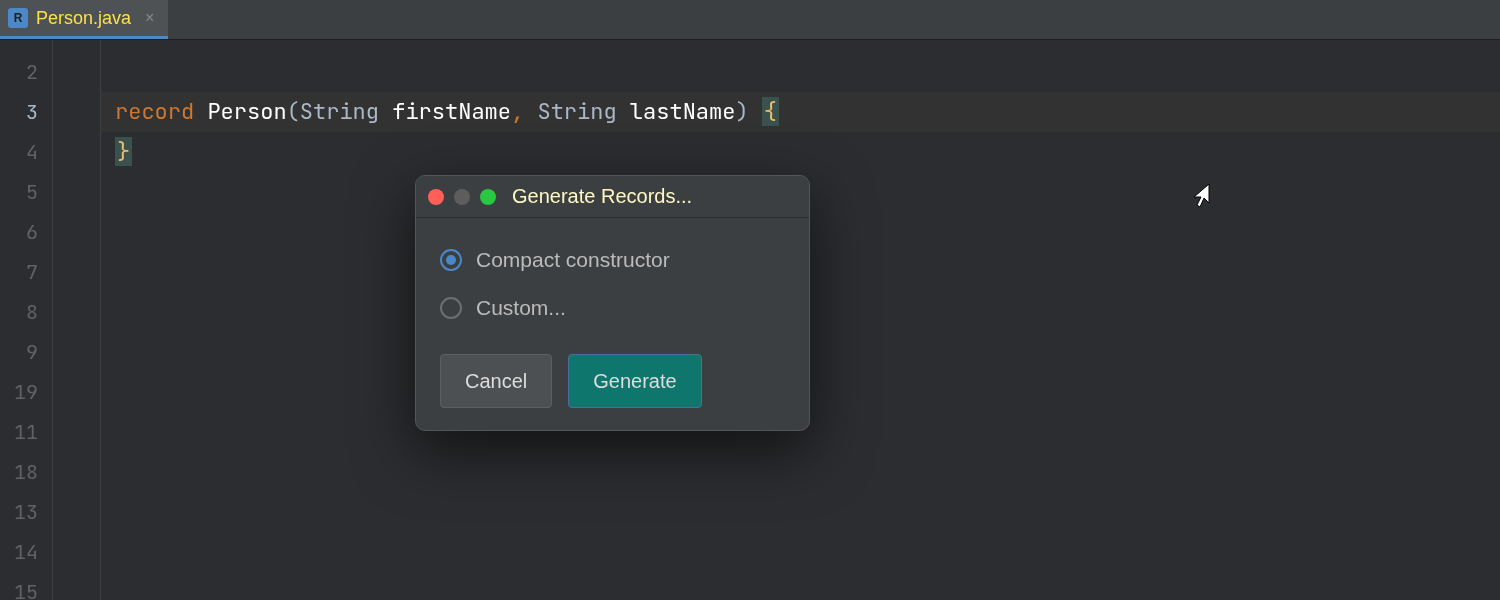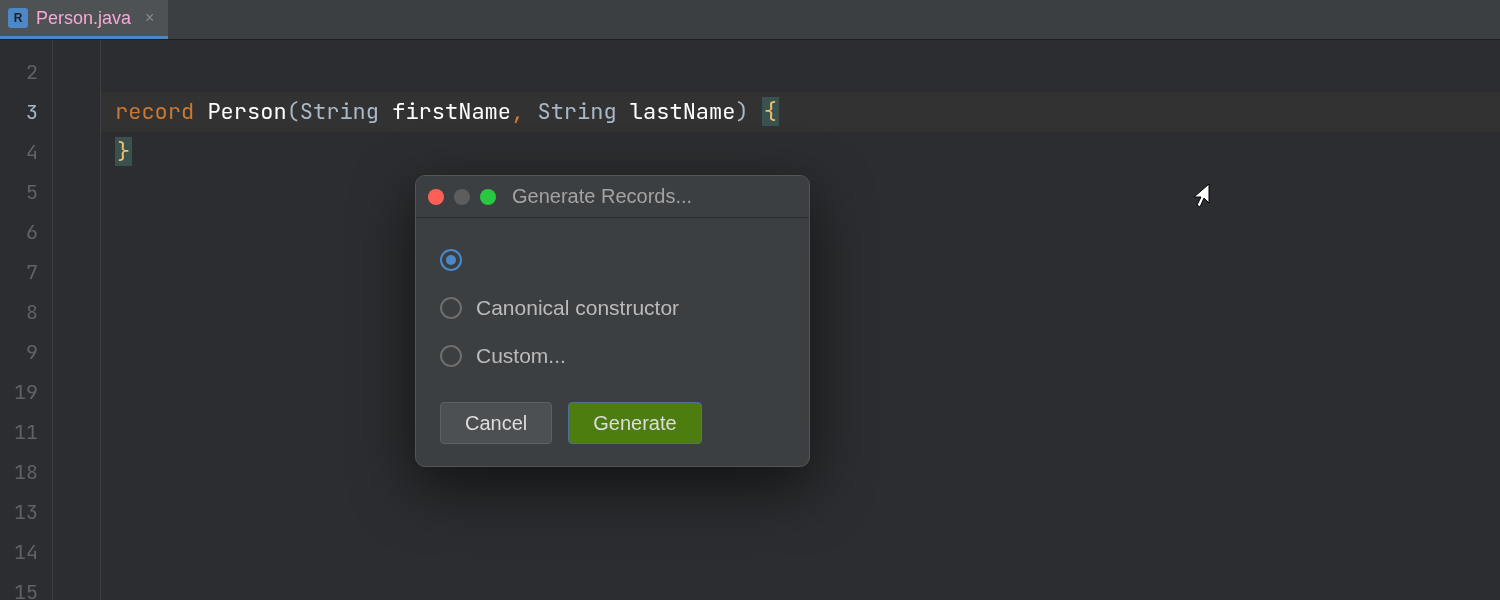--- a/index.html
+++ b/index.html
@@ -32,21 +32,21 @@
       height: 20px;
       background: #4a88c7;
       border-radius: 3px;
       display: flex;
       align-items: center;
       justify-content: center;
       font-size: 12px;
       font-weight: bold;
       color: #1e1f22;
     }
-    .tab-label { color: #f9a8d4; font-size: 18px; }
+    .tab-label { color: #fde047; font-size: 18px; }
     .close-x { color: #888; font-size: 16px; margin-left:6px; }
     .editor-area {
       display: flex;
       height: calc(100% - 40px);
     }
     .gutter {
       width: 52px;
       background: #2b2d30;
       padding-top: 12px;
       text-align: right;
@@ -111,21 +111,21 @@
       padding: 0 12px;
       gap: 10px;
       background: #3c3f41;
       border-bottom: 1px solid #2b2d30;
     }
     .traffic { display:flex; gap:10px; }
     .traffic-dot { width:16px; height:16px; border-radius:50%; }
     .dot-close { background:#ff5f57; }
     .dot-min   { background:#5d5d5d; }
     .dot-max   { background:#28c840; }
-    .title-text { color:#a3a3a3; font-size:20px; margin-left:6px; }
+    .title-text { color:#fef9c3; font-size:20px; margin-left:6px; }
     .dialog-body { padding: 18px 24px 4px 24px; }
     .radio-row {
       display:flex;
       align-items:center;
       gap:14px;
       height:48px;
       font-size:21px;
       color:#bbbbbb;
       cursor:pointer;
     }
@@ -142,30 +142,30 @@
       display:none;
     }
     .radio-row.selected .radio-inner { display:block; }
     .button-row {
       display:flex;
       gap:16px;
       padding:18px 24px 22px 24px;
     }
     .btn {
       flex:0 0 auto;
-      height:42px;
+      height:54px;
       padding:0 24px;
       font-size:20px;
       border-radius:4px;
       border:none;
       cursor:pointer;
       color:#dddddd;
     }
     .btn-cancel { background:#4c5052; border:1px solid #5e6060;}
-    .btn-primary { background:#4d7c0f; border:1px solid #4a6f9b;}
+    .btn-primary { background:#0f766e; border:1px solid #4a6f9b;}
     .cursor-arrow {
       position:absolute;
       left:1190px;
       top:183px;
       font-size:24px;
       color:#fff;
       text-shadow:0 0 2px #000;
       transform:scaleX(-1);
     }
   </style>
@@ -214,24 +214,21 @@
       <div class="traffic-dot dot-min"></div>
       <div class="traffic-dot dot-max"></div>
     </div>
     <span class="title-text">Generate Records...</span>
   </div>
   <div class="dialog-body">
     <div class="radio-row selected">
       <span class="radio-outer">
           <span class="radio-inner"></span>
         </span>
-    </div>
-    <div class="radio-row">
-      <span class="radio-outer"></span>
-      <span>Canonical constructor</span>
+      <span>Compact constructor</span>
     </div>
     <div class="radio-row">
       <span class="radio-outer"></span>
       <span>Custom...</span>
     </div>
   </div>
   <div class="button-row">
     <button class="btn btn-cancel">Cancel</button>
     <button class="btn btn-primary">Generate</button>
   </div>

